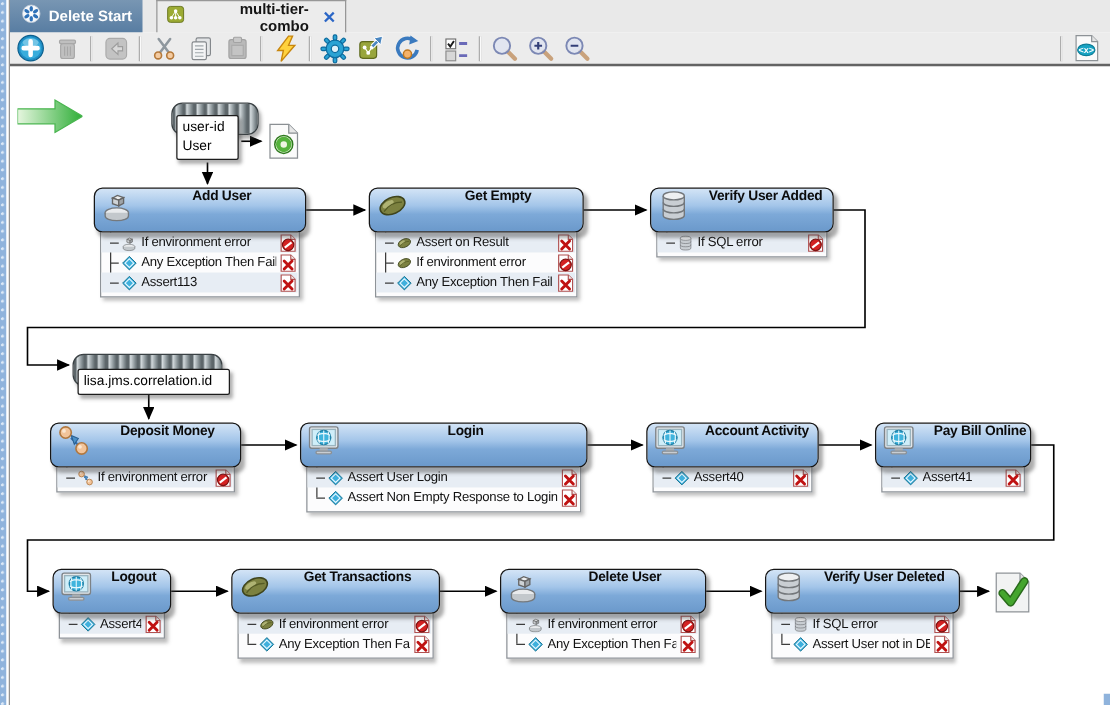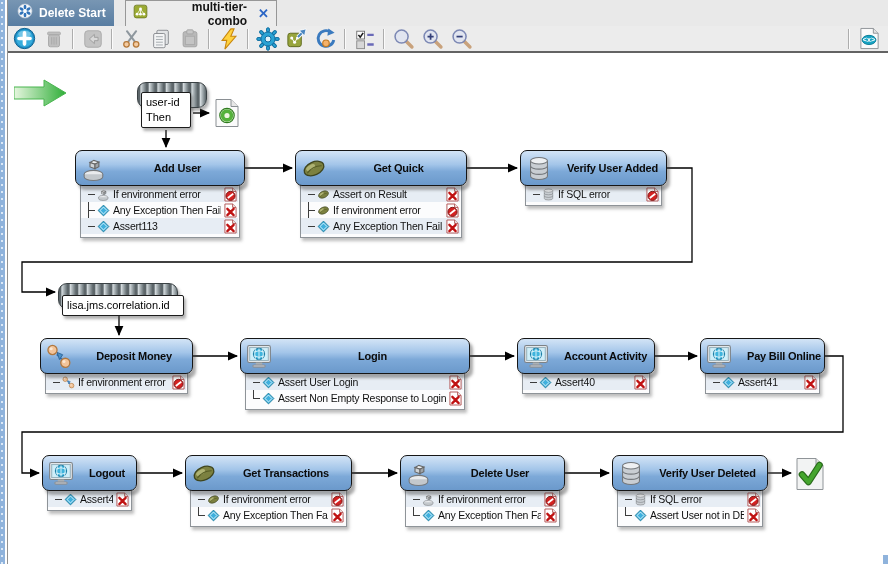--- a/index.html
+++ b/index.html
@@ -28,21 +28,21 @@
     border-bottom:2px solid #636363;display:flex;align-items:center;gap:2px;
     padding-left:3px;box-sizing:border-box;z-index:4;}
   .tbtn{width:27px;height:24px;display:flex;align-items:center;justify-content:center;}
   .tsep{width:1px;height:20px;background:#adadad;border-right:1px solid #fbfbfb;margin:0 3px;}
   .tb-right{margin-left:auto;display:flex;align-items:center;gap:3px;padding-right:5px;}
   
   #stage{position:absolute;left:0;top:0;width:792px;height:564px;z-index:1;}
   #wires{position:absolute;left:0;top:0;}
   
   .node{position:absolute;}
-  .node-header{display:flex;align-items:center;gap:15px;height:36px;padding:0 5px;
+  .node-header{display:flex;gap:15px;height:36px;padding:0 5px;
     border:1.5px solid #161616;border-radius:7px;box-sizing:border-box;
     background:linear-gradient(180deg,#d3e4f6 0%,#a3c5e9 40%,#7da9d8 60%,#6b99cb 100%);
     box-shadow:3px 4px 3px rgba(70,70,70,.45);position:relative;z-index:2;}
   .step-title{flex:1;text-align:center;font-weight:bold;font-size:11px;color:#0b0b0b;
     white-space:nowrap;padding-right:6px;letter-spacing:-.2px;}
   .node-subs{position:relative;margin:0 5px 0 5px;top:-3px;z-index:1;background:#fcfcfd;
     border:1px solid #8e9398;box-shadow:2px 3px 3px rgba(90,90,90,.4);
     padding:2px 1px 3px 0;font-size:10.5px;letter-spacing:-.2px;color:#111;}
   .node-subs::before{content:'';position:absolute;left:7px;top:2px;bottom:11px;
     border-left:1px solid #3c3c3c;}
@@ -117,21 +117,21 @@
       <svg width="30" height="34" viewBox="0 0 30 34">
         <path d="M2 1.5 h19 l7 7 V32.5 H2 Z" fill="#f2f3f3" stroke="#8f9498"></path>
         <path d="M21 1.5 v7 h7" fill="#e2e2e2" stroke="#8f9498"></path>
         <path d="M7 17.5 l6.5 7.5 L24.5 8" fill="none" stroke="#2a6b1c" stroke-width="6.6" stroke-linecap="round" stroke-linejoin="round"></path>
         <path d="M7 17.5 l6.5 7.5 L24.5 8" fill="none" stroke="#45a52e" stroke-width="4.2" stroke-linecap="round" stroke-linejoin="round"></path>
       </svg>
     </div>
   <div class="coil" style="left: 137px; top: 82px; width: 68px;"></div>
       <div class="ds-label" style="left: 141px; top: 92px; min-width: 40px;">
         <div>user-id</div>
-        <div>Then</div>
+        <div>User</div>
       </div>
       <div class="coil" style="left: 58px; top: 283px; width: 118px;"></div>
       <div class="ds-label" style="left: 62px; top: 295px; min-width: 112px;">
         <div>lisa.jms.correlation.id</div>
       </div>
       <div class="node" style="left: 75px; top: 150px; width: 170px;">
         <div class="node-header">
           <span class="icon-lg">
             <svg viewBox="0 0 24 24">
               <ellipse cx="11.5" cy="17.2" rx="8.6" ry="3.5" fill="#e9ebed" stroke="#75797d"></ellipse>
@@ -202,21 +202,21 @@
         <div class="node-header">
           <span class="icon-lg">
             <svg viewBox="0 0 24 24">
               <g transform="rotate(-24 12 12)">
                 <ellipse cx="12" cy="12" rx="9.6" ry="6" fill="#7c8140" stroke="#3f451d" stroke-width="1.2"></ellipse>
                 <ellipse cx="9.5" cy="9.8" rx="4.6" ry="2.2" fill="#b8bc7c" opacity=".85" transform="rotate(-8 9.5 9.8)"></ellipse>
                 <path d="M4.5 13.5 q7.5 -4.5 15 -1" stroke="#555b24" fill="none"></path>
               </g>
             </svg>
           </span>
-          <span class="step-title">Get Quick</span>
+          <span class="step-title">Get Empty</span>
         </div>
         <div class="node-subs">
           <div class="sub-row">
             <span class="icon-sm">
               <svg viewBox="0 0 24 24">
                 <g transform="rotate(-24 12 12)">
                   <ellipse cx="12" cy="12" rx="9.6" ry="6" fill="#7c8140" stroke="#3f451d" stroke-width="1.2"></ellipse>
                   <ellipse cx="9.5" cy="9.8" rx="4.6" ry="2.2" fill="#b8bc7c" opacity=".85" transform="rotate(-8 9.5 9.8)"></ellipse>
                   <path d="M4.5 13.5 q7.5 -4.5 15 -1" stroke="#555b24" fill="none"></path>
                 </g>

